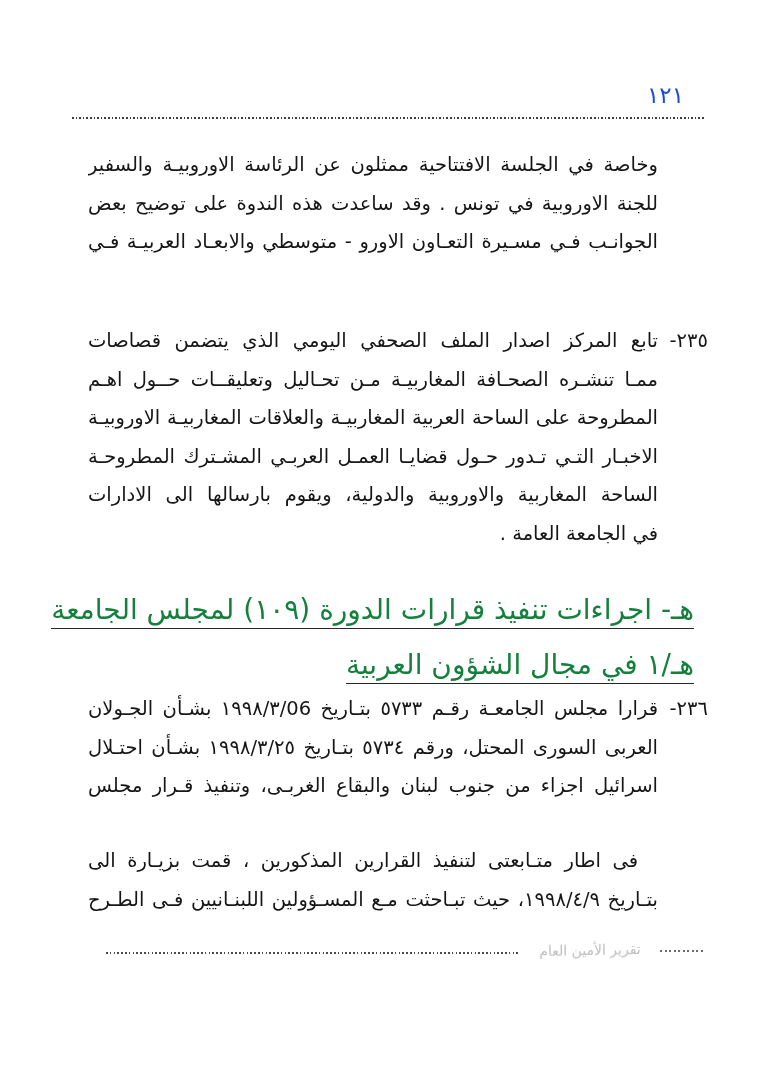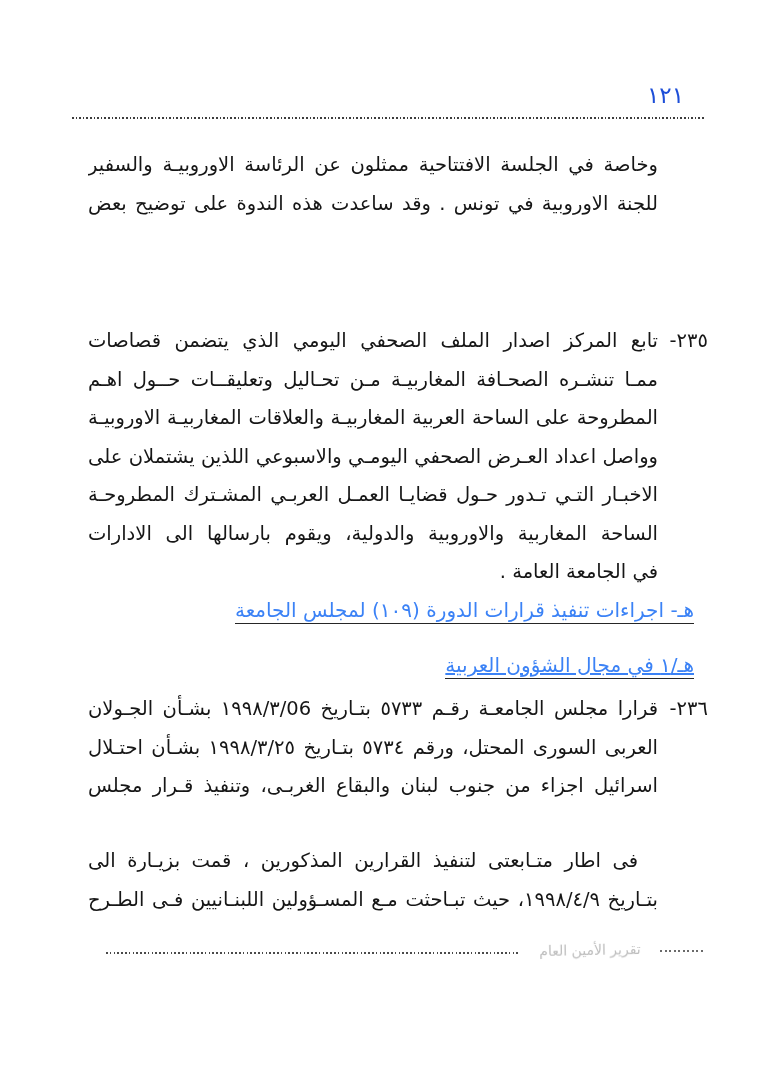--- a/index.html
+++ b/index.html
@@ -34,26 +34,27 @@
   }
   .line.r{text-align:right;}
   .numbered{overflow:visible;}
   .item-number{
     position:absolute;right:-50px;top:0;width:48px;
     text-align:right;white-space:nowrap;
   }
   .indent-first{padding-right:20px;}
   .heading{
     position:absolute;right:64px;
-    font-size:20px;line-height:26px;
+    font-size:28px;line-height:26px;
+    padding-bottom:5px;
     border-bottom:1.6px solid #262626;
-    white-space:nowrap;color:#3b82f6;
+    white-space:nowrap;color:#15803d;
   }
   .heading-e{top:597px;}
-  .heading-e1{top:652px;text-decoration:underline;}
+  .heading-e1{top:652px;}
   .footer{position:absolute;top:938px;left:0;width:758px;height:30px;}
   .footer-rule-left{top:14px;left:106px;width:414px;background:repeating-linear-gradient(to right,#4a4a4a 0 1.6px,transparent 1.6px 3.8px);}
   .footer-stamp{
     position:absolute;top:2px;left:522px;width:136px;
     font-size:14px;line-height:20px;color:#bdbdbd;
     text-align:center;white-space:nowrap;
     filter:blur(0.4px);
     transform:rotate(-1.2deg);
     direction:rtl;
   }
@@ -64,28 +65,28 @@
 
 <div class="page">
 
   <div class="page-number">١٢١</div>
 
   <div class="rule-dotted rule-top"></div>
 
   <div class="body-block" style="top:146px;">
     <div class="line j">وخاصة في الجلسة الافتتاحية ممثلون عن الرئاسة الاوروبيـة والسفير المقيم</div>
     <div class="line j">للجنة الاوروبية في تونس . وقد ساعدت هذه الندوة على توضيح بعض</div>
+    <div class="line j">الجوانـب فـي مسـيرة التعـاون الاورو - متوسطي والابعـاد العربيـة فـي</div>
   </div>
 
   <div class="body-block numbered" style="top:322px;">
     <span class="item-number">٢٣٥-</span>
     <div class="line j">تابع المركز اصدار الملف الصحفي اليومي الذي يتضمن قصاصات صحفيـة</div>
     <div class="line j">ممـا تنشـره الصحـافة المغاربيـة مـن تحـاليل وتعليقــات حــول اهـم القضايــا</div>
     <div class="line j">المطروحة على الساحة العربية المغاربيـة والعلاقات المغاربيـة الاوروبيـة .</div>
-    <div class="line j">وواصل اعداد العـرض الصحفي اليومـي والاسبوعي اللذين يشتملان على</div>
     <div class="line j">الاخبـار التـي تـدور حـول قضايـا العمـل العربـي المشـترك المطروحـة علـى</div>
     <div class="line j">الساحة المغاربية والاوروبية والدولية، ويقوم بارسالها الى الادارات المعنيـة</div>
     <div class="line r">في الجامعة العامة .</div>
   </div>
 
   <div class="heading heading-e">هـ- اجراءات تنفيذ قرارات الدورة (١٠٩) لمجلس الجامعة</div>
 
   <div class="heading heading-e1">هـ/١ في مجال الشؤون العربية</div>
 
   <div class="body-block numbered" style="top:690px;">

